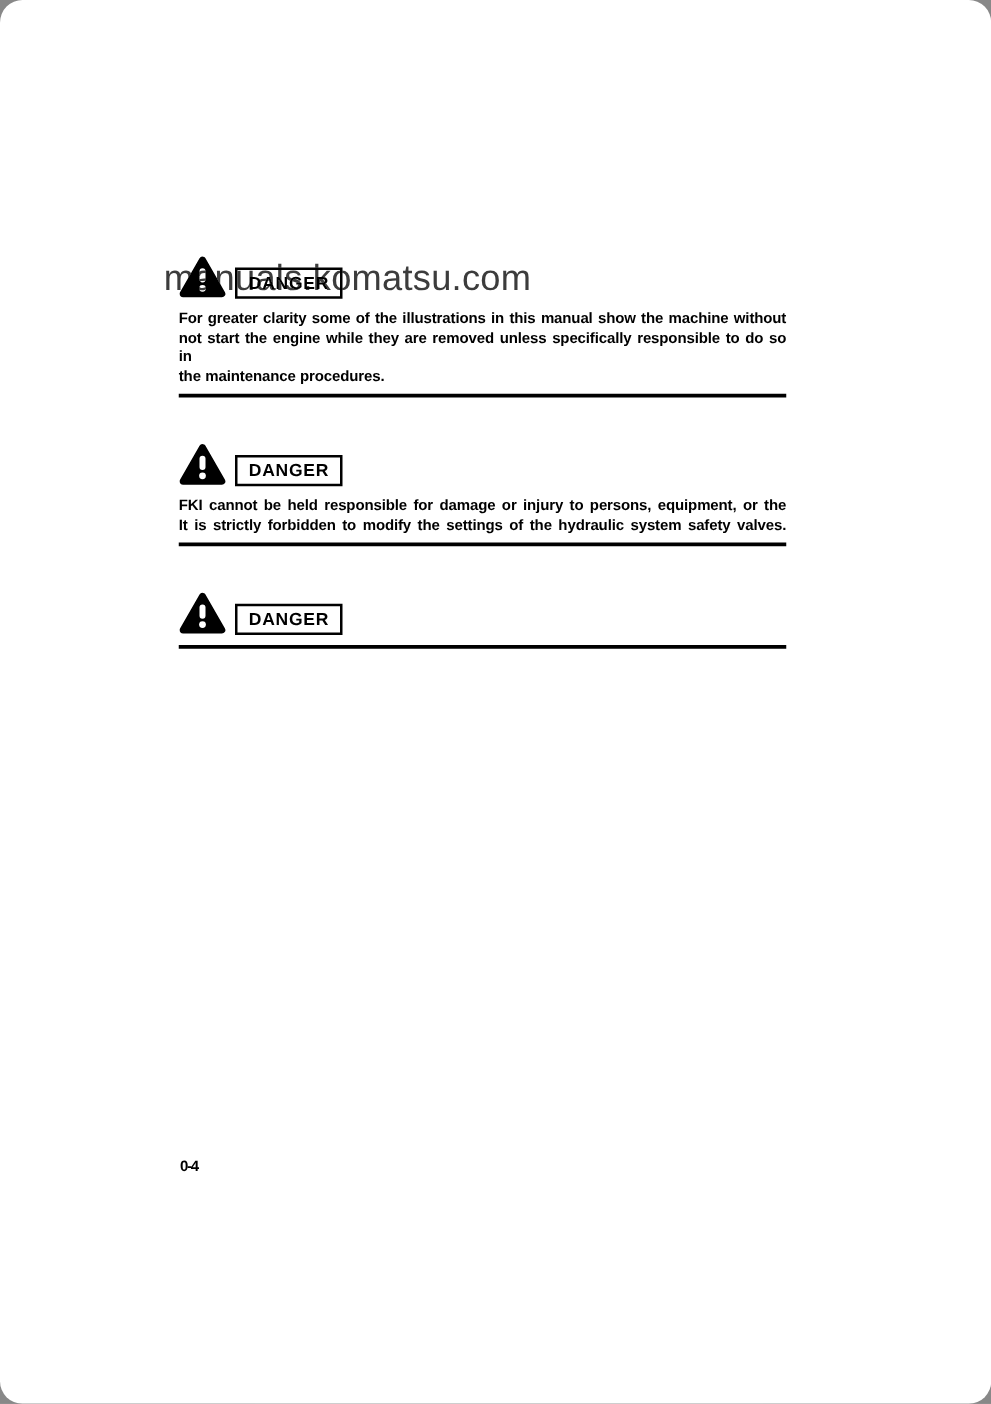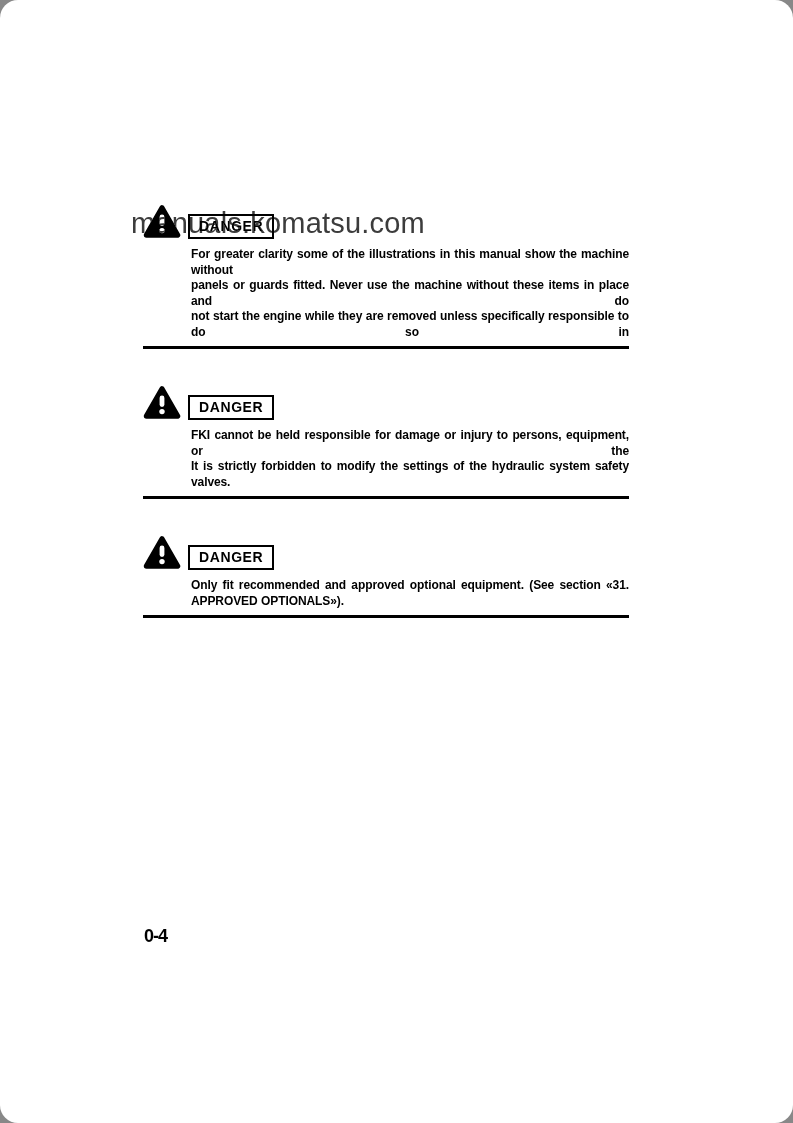--- a/index.html
+++ b/index.html
@@ -54,32 +54,32 @@
     letter-spacing: 0.6px;
     background: #fff;
   }
   .body-text {
     font-size: 12px;
     font-weight: 700;
     line-height: 15.5px;
     letter-spacing: -0.1px;
     word-spacing: 0.3px;
   }
-  .line { text-align: justify; text-align-last: justify; margin-left: 48px; }
+  .line { text-align: justify; text-align-last: justify; }
   .line.last { text-align-last: left; }
   .rule {
     height: 3px;
     background: #000;
     margin-top: 6px;
   }
   .page-number {
     position: absolute;
     left: 144px;
     top: 926px;
-    font-size: 18px;
+    font-size: 12px;
     font-weight: 700;
     letter-spacing: -1px;
   }
 </style>
 </head>
 <body>
 
 <div class="page">
 
   <div class="watermark">manuals.komatsu.com</div>
@@ -92,22 +92,22 @@
           <svg class="tri-icon" width="38" height="35" viewBox="0 0 38 35">
             <path d="M19 4 L34.5 31 L3.5 31 Z" fill="#000" stroke="#000" stroke-width="5.5" stroke-linejoin="round"></path>
             <rect x="16.6" y="10.5" width="4.8" height="11.5" rx="2.4" fill="#fff"></rect>
             <circle cx="19" cy="26.6" r="2.7" fill="#fff"></circle>
           </svg>
         </span>
         <span class="dbox">DANGER</span>
       </div>
       <div class="body-text">
         <div class="line">For greater clarity some of the illustrations in this manual show the machine without</div>
-        <div class="line">panels or guards fitted. Never use the machine without these items in place and do</div>
         <div class="line">not start the engine while they are removed unless specifically responsible to do so in</div>
+        <div class="line last">the maintenance procedures.</div>
       </div>
       <div class="rule"></div>
     </section>
 
     <section class="dsec">
       <div class="hdr">
         <span>
           <svg class="tri-icon" width="38" height="35" viewBox="0 0 38 35">
             <path d="M19 4 L34.5 31 L3.5 31 Z" fill="#000" stroke="#000" stroke-width="5.5" stroke-linejoin="round"></path>
             <rect x="16.6" y="10.5" width="4.8" height="11.5" rx="2.4" fill="#fff"></rect>
@@ -127,24 +127,20 @@
       <div class="hdr">
         <span>
           <svg class="tri-icon" width="38" height="35" viewBox="0 0 38 35">
             <path d="M19 4 L34.5 31 L3.5 31 Z" fill="#000" stroke="#000" stroke-width="5.5" stroke-linejoin="round"></path>
             <rect x="16.6" y="10.5" width="4.8" height="11.5" rx="2.4" fill="#fff"></rect>
             <circle cx="19" cy="26.6" r="2.7" fill="#fff"></circle>
           </svg>
         </span>
         <span class="dbox">DANGER</span>
       </div>
-      <div class="body-text">
-        <div class="line">Only fit recommended and approved optional equipment. (See section «31.</div>
-        <div class="line last">APPROVED OPTIONALS»).</div>
-      </div>
       <div class="rule"></div>
     </section>
 
   </div>
 
   <div class="page-number">0-4</div>
 
 </div>
 
 </body></html>

